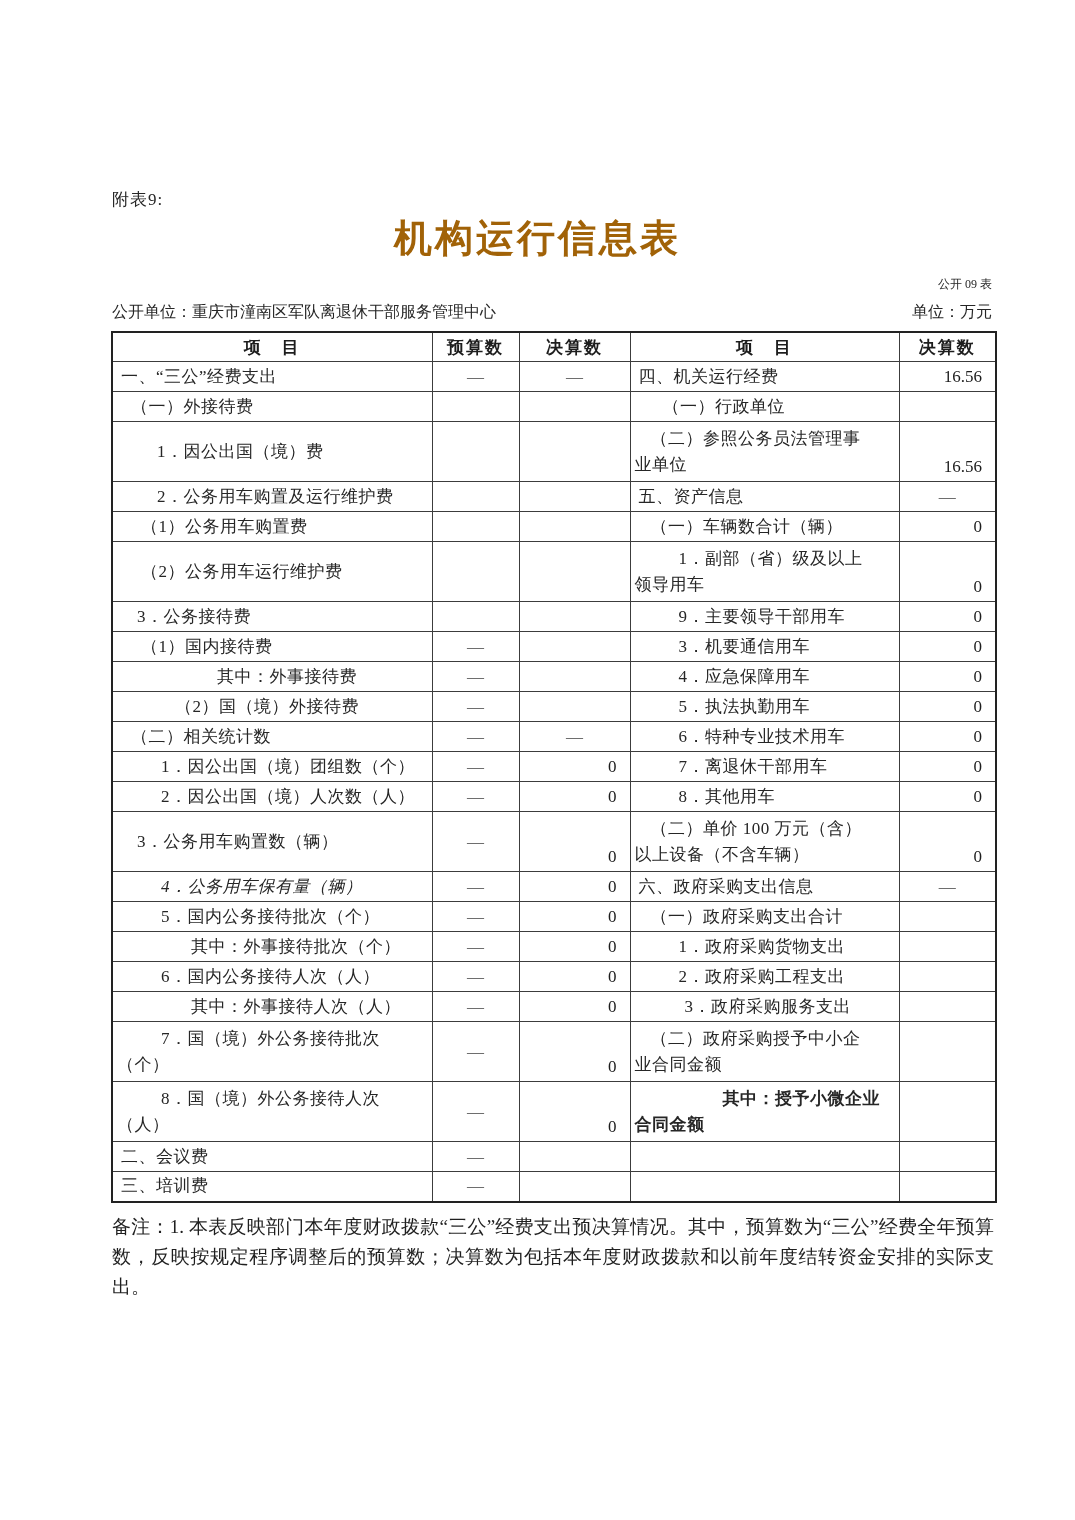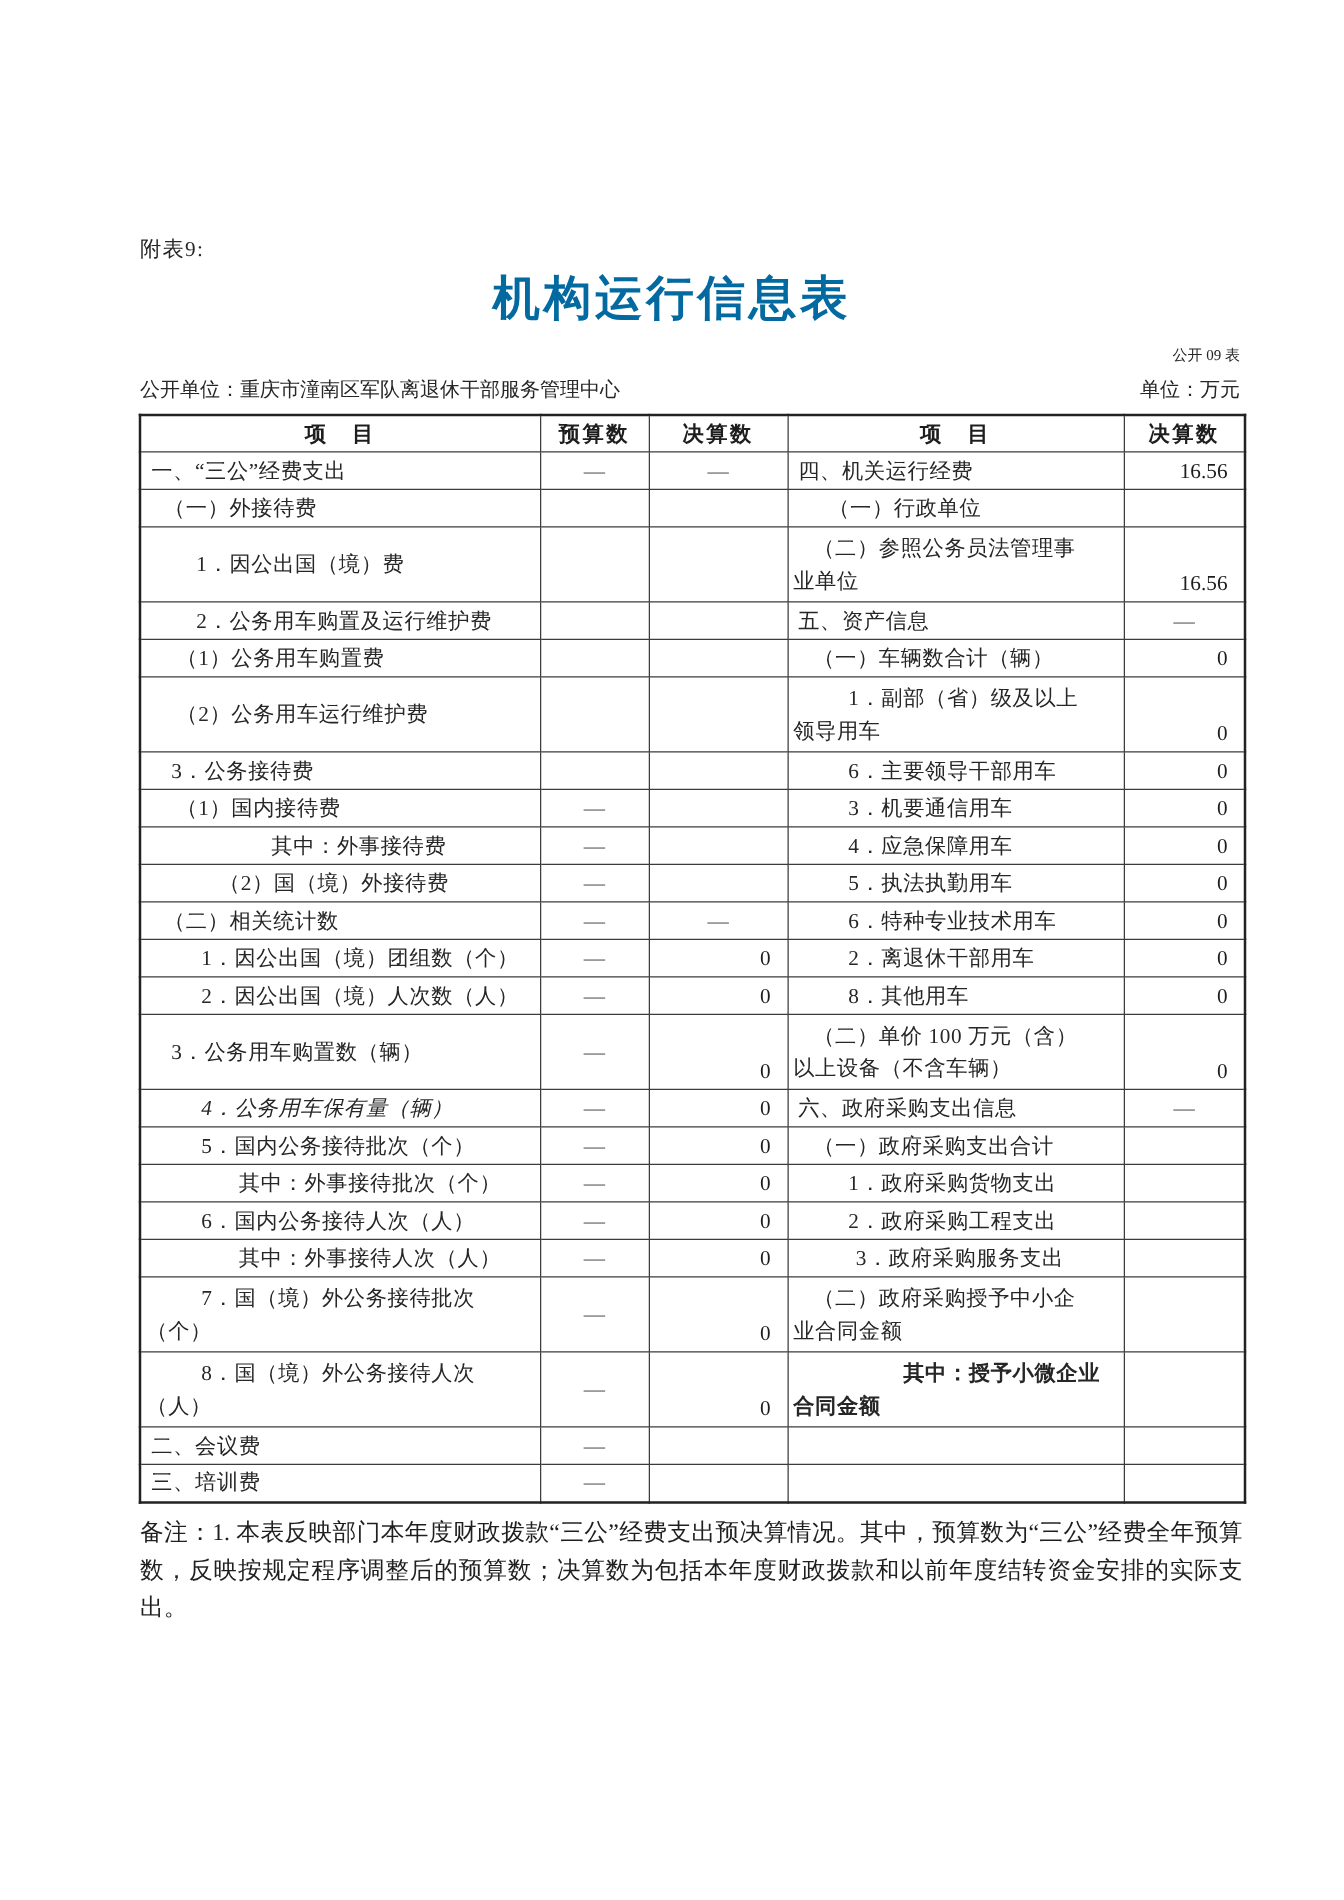--- a/index.html
+++ b/index.html
@@ -13,21 +13,21 @@
   .page{position:absolute;inset:0;background:#fff;border-radius:12px;}
   .attach{
     position:absolute;top:188px;left:112px;
     font-size:17px;letter-spacing:1px;
   }
   .title{
     position:absolute;top:213px;left:0;width:1075px;
     text-align:center;
     font-family:"Liberation Sans","DejaVu Sans",sans-serif;
     font-size:38px;font-weight:bold;letter-spacing:3px;
-    margin:0;color:#0369a1;
+    margin:0;color:#a16207;
   }
   .form-code{
     position:absolute;top:276px;left:112px;width:880px;
     text-align:right;font-size:12px;
   }
   .meta{
     position:absolute;top:302px;left:112px;width:880px;
     display:flex;justify-content:space-between;
     font-size:16px;
   }
@@ -143,21 +143,21 @@
           <td class="val num"></td>
           <td class="val num"></td>
           <td class="item" style="text-indent: 44px;">1．副部（省）级及以上
 领导用车</td>
           <td class="val num">0</td>
         </tr>
         <tr class="r">
           <td class="item" style="text-indent: 20px;">3．公务接待费</td>
           <td class="val num"></td>
           <td class="val num"></td>
-          <td class="item" style="text-indent: 44px;">6．主要领导干部用车</td>
+          <td class="item" style="text-indent: 44px;">9．主要领导干部用车</td>
           <td class="val num">0</td>
         </tr>
         <tr class="r">
           <td class="item" style="text-indent: 24px;">（1）国内接待费</td>
           <td class="val dash">—</td>
           <td class="val num"></td>
           <td class="item" style="text-indent: 44px;">3．机要通信用车</td>
           <td class="val num">0</td>
         </tr>
         <tr class="r">
@@ -178,21 +178,21 @@
           <td class="item" style="text-indent: 14px;">（二）相关统计数</td>
           <td class="val dash">—</td>
           <td class="val dash">—</td>
           <td class="item" style="text-indent: 44px;">6．特种专业技术用车</td>
           <td class="val num">0</td>
         </tr>
         <tr class="r">
           <td class="item" style="text-indent: 44px;">1．因公出国（境）团组数（个）</td>
           <td class="val dash">—</td>
           <td class="val num">0</td>
-          <td class="item" style="text-indent: 44px;">2．离退休干部用车</td>
+          <td class="item" style="text-indent: 44px;">7．离退休干部用车</td>
           <td class="val num">0</td>
         </tr>
         <tr class="r">
           <td class="item" style="text-indent: 44px;">2．因公出国（境）人次数（人）</td>
           <td class="val dash">—</td>
           <td class="val num">0</td>
           <td class="item" style="text-indent: 44px;">8．其他用车</td>
           <td class="val num">0</td>
         </tr>
         <tr class="r tall">

